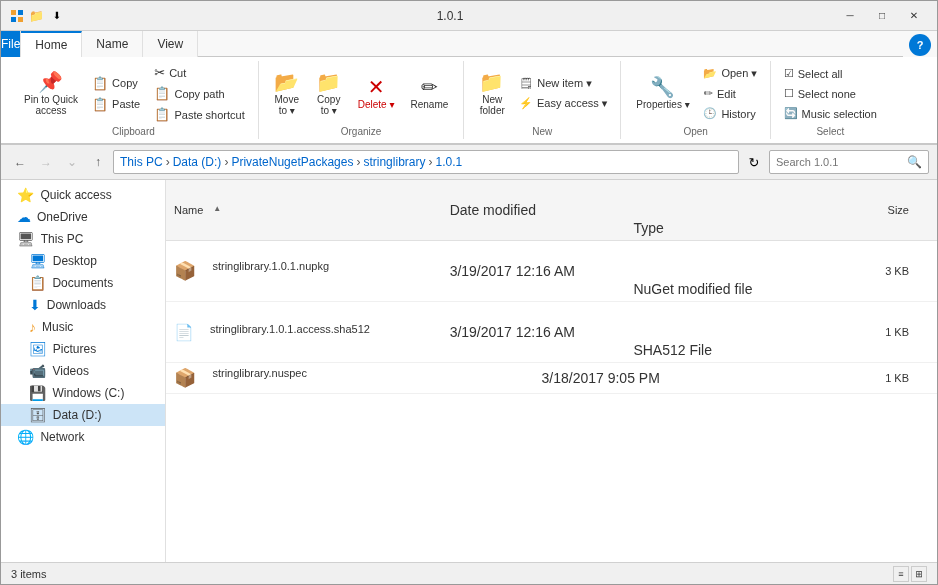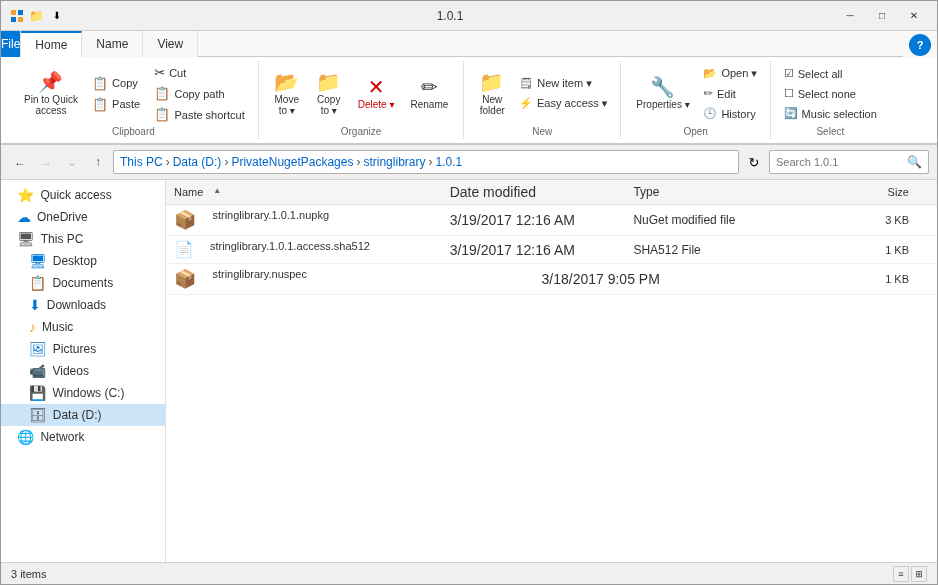--- a/index.html
+++ b/index.html
@@ -53,21 +53,21 @@
     .sidebar { width: 165px; background: white; border-right: 1px solid #e0e0e0; overflow-y: auto; padding: 4px 0; }
     .sidebar-item { display: flex; align-items: center; gap: 6px; padding: 3px 8px 3px 16px; cursor: pointer; font-size: 12px; color: #333; white-space: nowrap; }
     .sidebar-item.selected { background: #cce4f7; }
     .sidebar-item .icon { font-size: 14px; flex-shrink: 0; }
 
     
     .file-list { flex: 1; background: white; overflow-y: auto; display: flex; flex-direction: column; }
     .file-list-header { display: flex; align-items: center; padding: 4px 8px; border-bottom: 1px solid #e0e0e0; background: #f5f5f5; cursor: pointer; }
     .col-name { flex: 3; font-size: 11px; color: #333; display: flex; align-items: flex-start; gap: 10px; }
     .col-date { flex: 2; font-size: 14px; color: #333; }
-    .col-type { flex: 2; font-size: 12px; color: #333; }
+    .col-type { flex: 2; font-size: 14px; color: #333; margin-top: 36px; }
     .col-size { flex: 1; font-size: 11px; color: #333; text-align: right; padding-right: 20px; }
     .sort-icon { font-size: 8px; color: #666; }
 
     .file-row { display: flex; align-items: center; padding: 4px 8px; border-bottom: 1px solid #f0f0f0; cursor: pointer; }
     .file-icon { font-size: 18px; margin-right: 6px; flex-shrink: 0; }
 
     
     .status-bar { background: #f0f0f0; border-top: 1px solid #d0d0d0; height: 22px; display: flex; align-items: center; padding: 0 10px; font-size: 11px; color: #333; justify-content: space-between; }
     .view-icons { display: flex; gap: 2px; }
     .view-icon-btn { width: 16px; height: 16px; display: flex; align-items: center; justify-content: center; cursor: pointer; border: 1px solid #ccc; font-size: 9px; }

